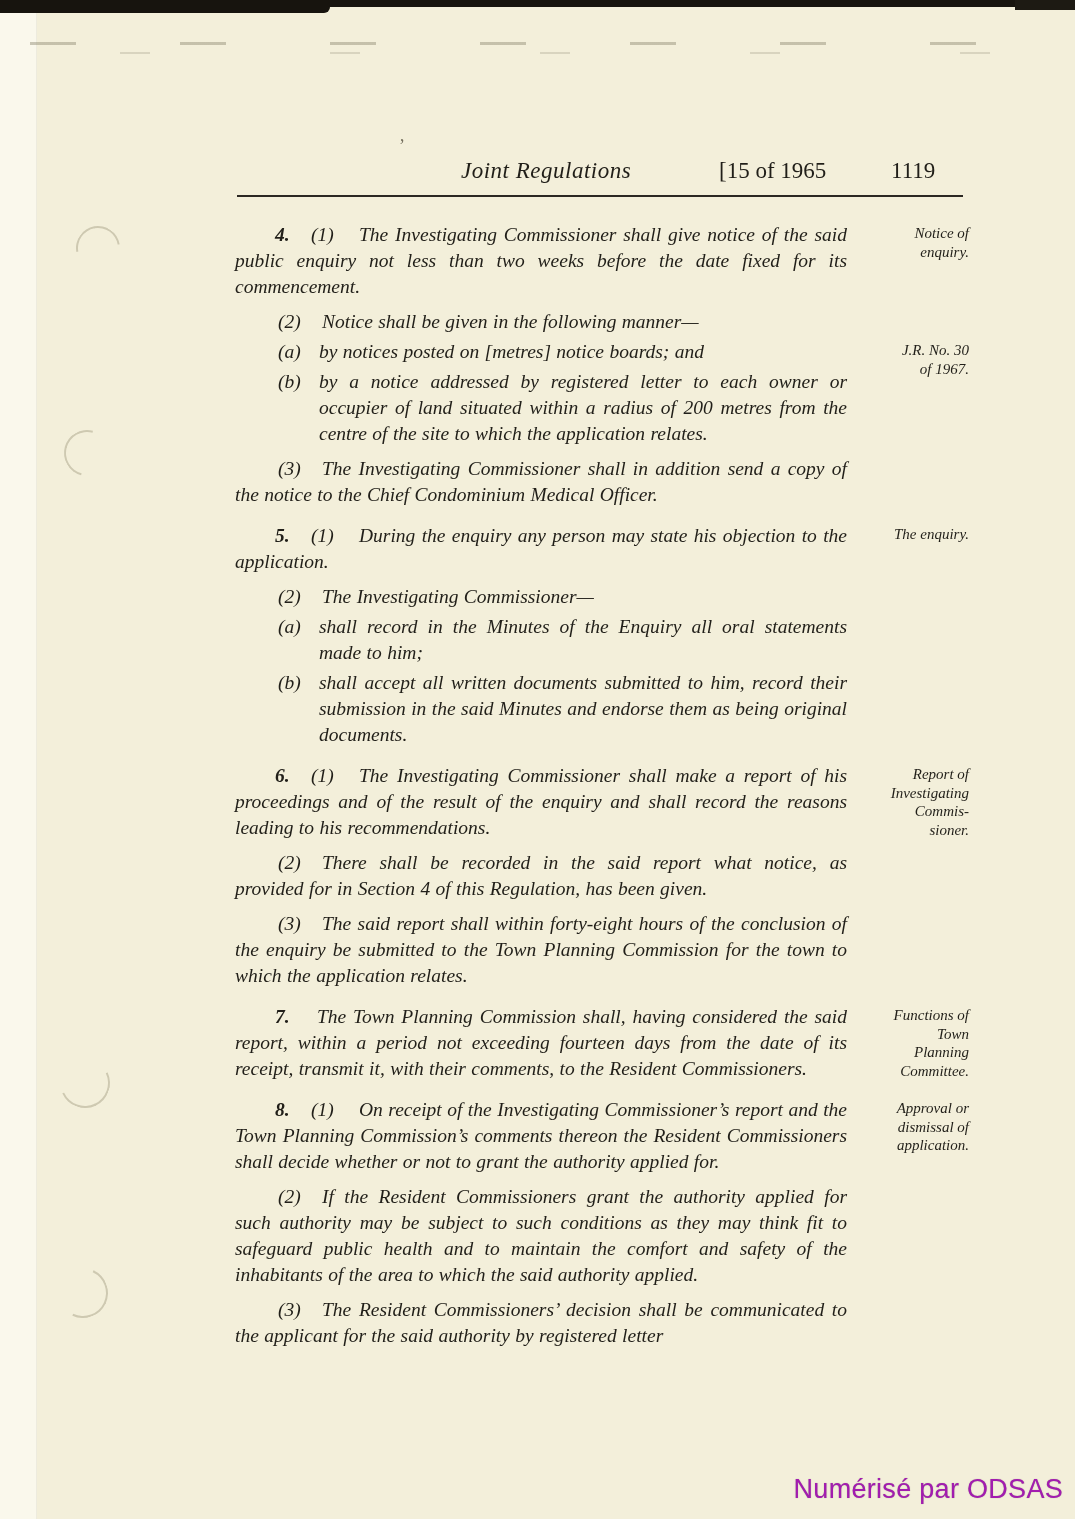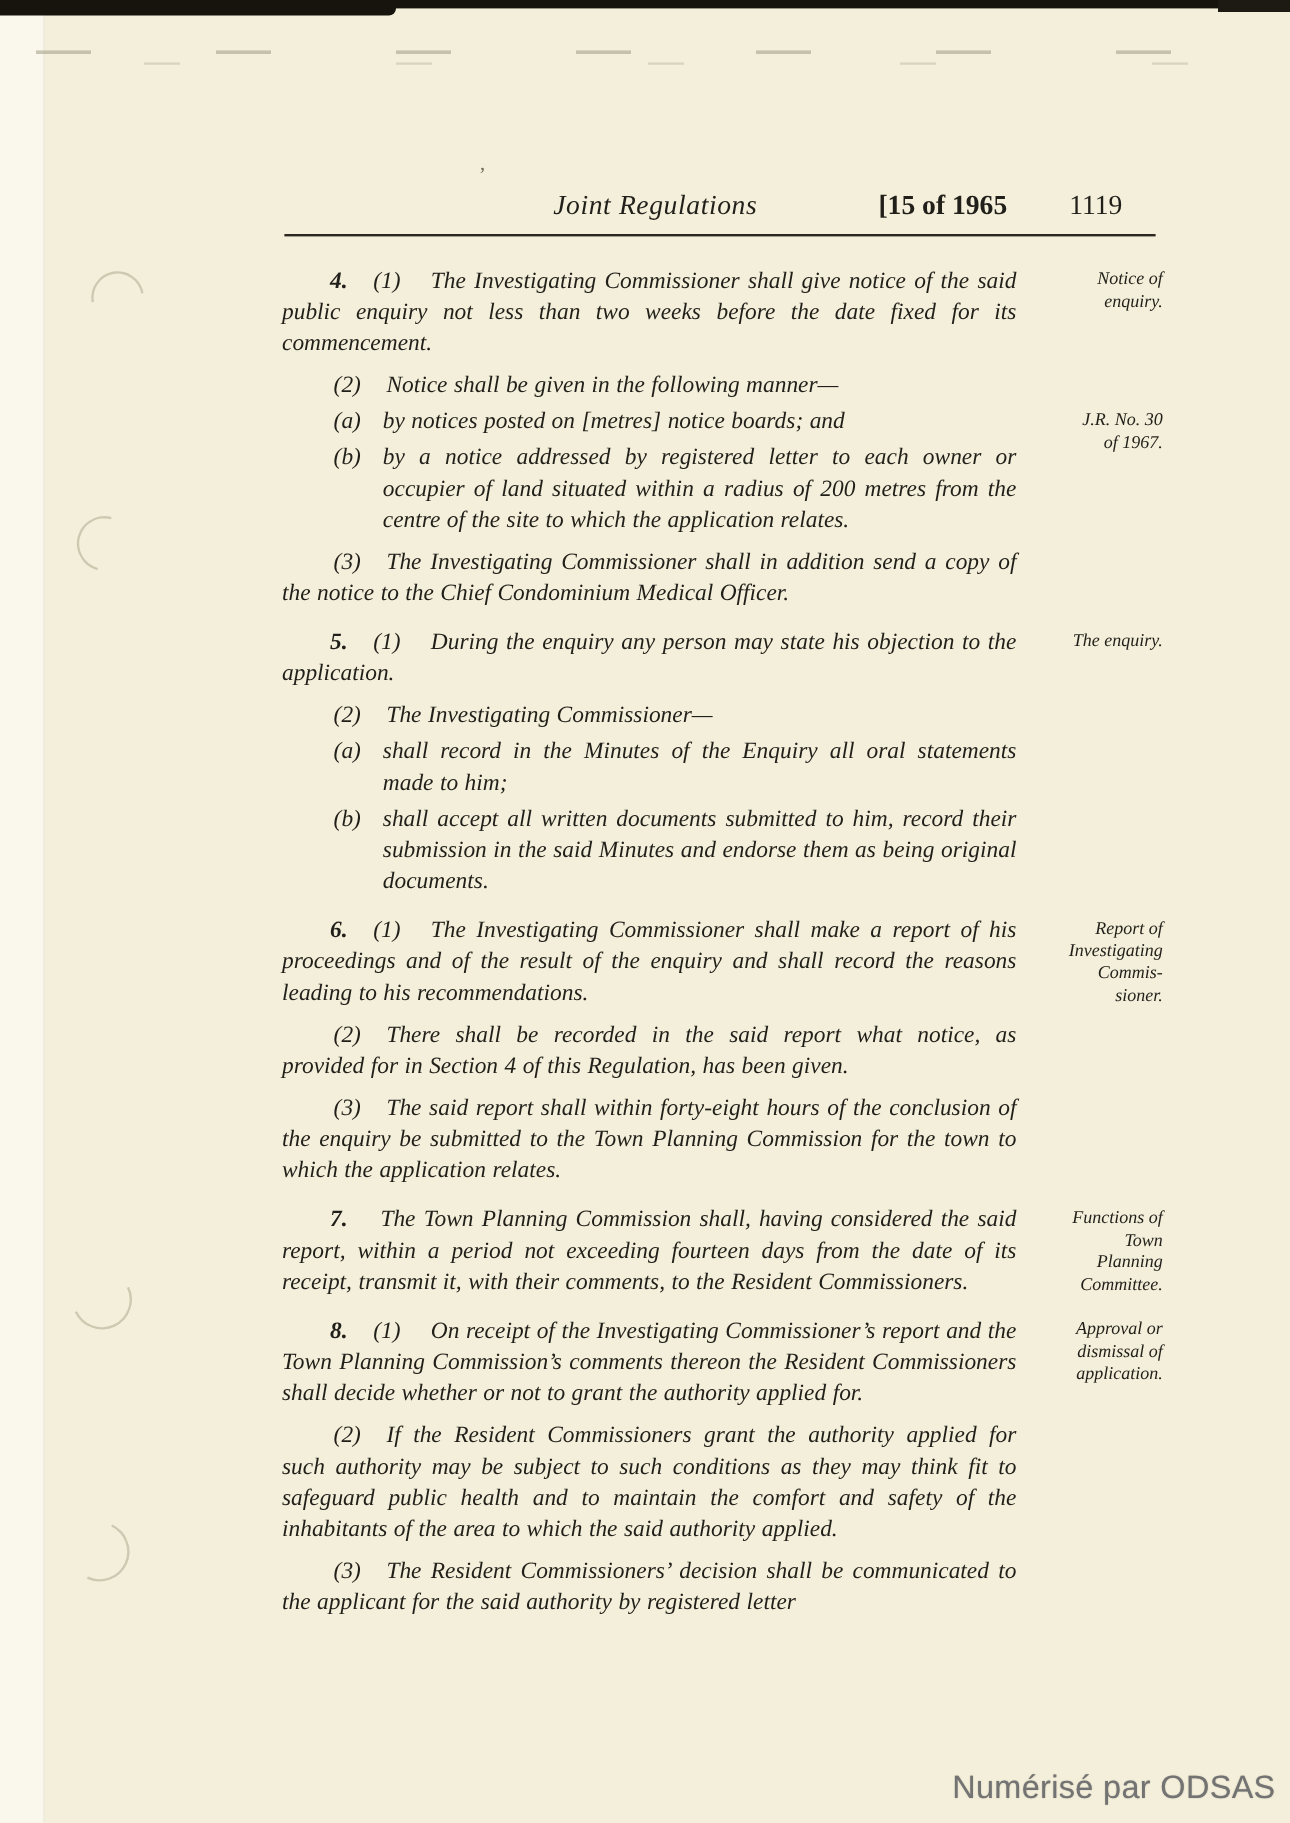--- a/index.html
+++ b/index.html
@@ -27,21 +27,21 @@
   .hole { position:absolute; border-radius:50%; border:2px solid #c8c3ab;
     border-right-color:transparent; border-bottom-color:transparent; opacity:.85; }
   .hole1 { left:76px; top:226px; width:40px; height:40px; transform:rotate(35deg); }
   .hole2 { left:64px; top:430px; width:42px; height:42px; transform:rotate(-30deg); }
   .hole3 { left:60px; top:1058px; width:46px; height:46px; transform:rotate(200deg); }
   .hole4 { left:58px; top:1268px; width:46px; height:46px; transform:rotate(160deg); }
 
   
   .header { position:absolute; left:235px; top:158px; width:730px; height:44px; font-size:23px; }
   .hdr-title { position:absolute; left:226px; top:0; font-style:italic; letter-spacing:.5px; }
-  .hdr-cite  { position:absolute; left:497px; top:0; font-weight:bold;text-align:right; }
+  .hdr-cite  { position:absolute; left:484px; top:0; font-weight:normal;text-align:right; }
   .hdr-page  { position:absolute; left:656px; top:0; }
   .hdr-rule  { position:absolute; left:2px; top:37px; width:726px; height:2px; background:#2b2822; }
 
   
   .content { position:absolute; left:235px; top:222px; width:730px; }
   .block { position:relative; width:612px;font-style:italic; }
   .block.sec  { margin-top:15px; }
   .block.sub  { margin-top:9px; }
   .block.item { margin-top:4px; }
   .block:first-child { margin-top:0; }
@@ -56,21 +56,21 @@
   .lbl { display:inline-block; text-indent:0; }
   .p-sec .lbl  { width:48px; }
   .p-sub .lbl  { width:44px; }
   .p-item .lbl { width:41px; }
 
   .note { position:absolute; left:626px; top:2px; width:108px;
     font-size:15px; line-height:18.5px; white-space:pre-line; text-align:right; }
 
   
   .watermark { position:absolute; right:12px; bottom:14px;
-    font-family:"Liberation Sans", sans-serif; font-size:27px; color:#737373;
+    font-family:"Liberation Sans", sans-serif; font-size:27px; color:#a21caf;
     letter-spacing:.3px; text-shadow:0 0 1px rgba(60,56,45,.4); }
 </style>
 </head>
 <body>
 
 <div class="page">
 
   <div class="edge-strip"></div>
   <div class="top-dark"></div>
   <div class="top-dark-left"></div>

